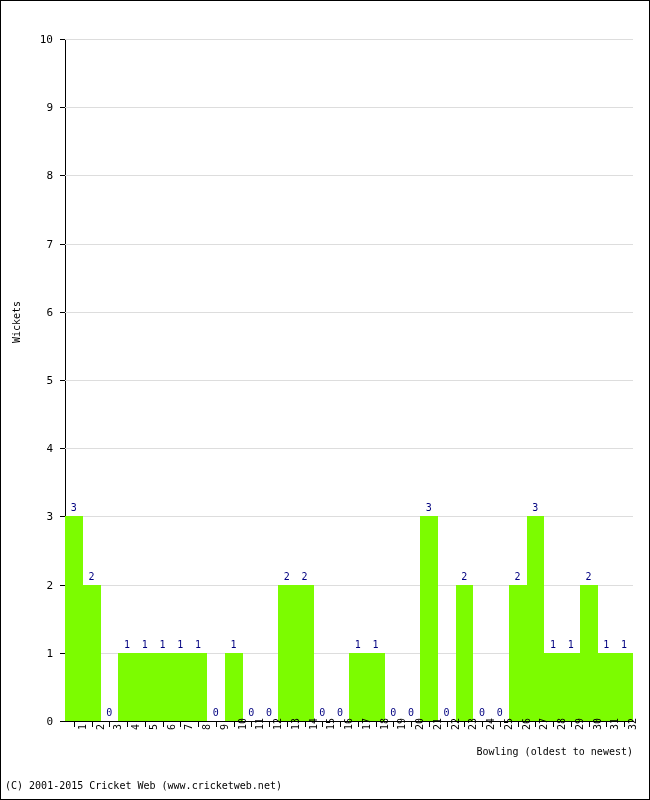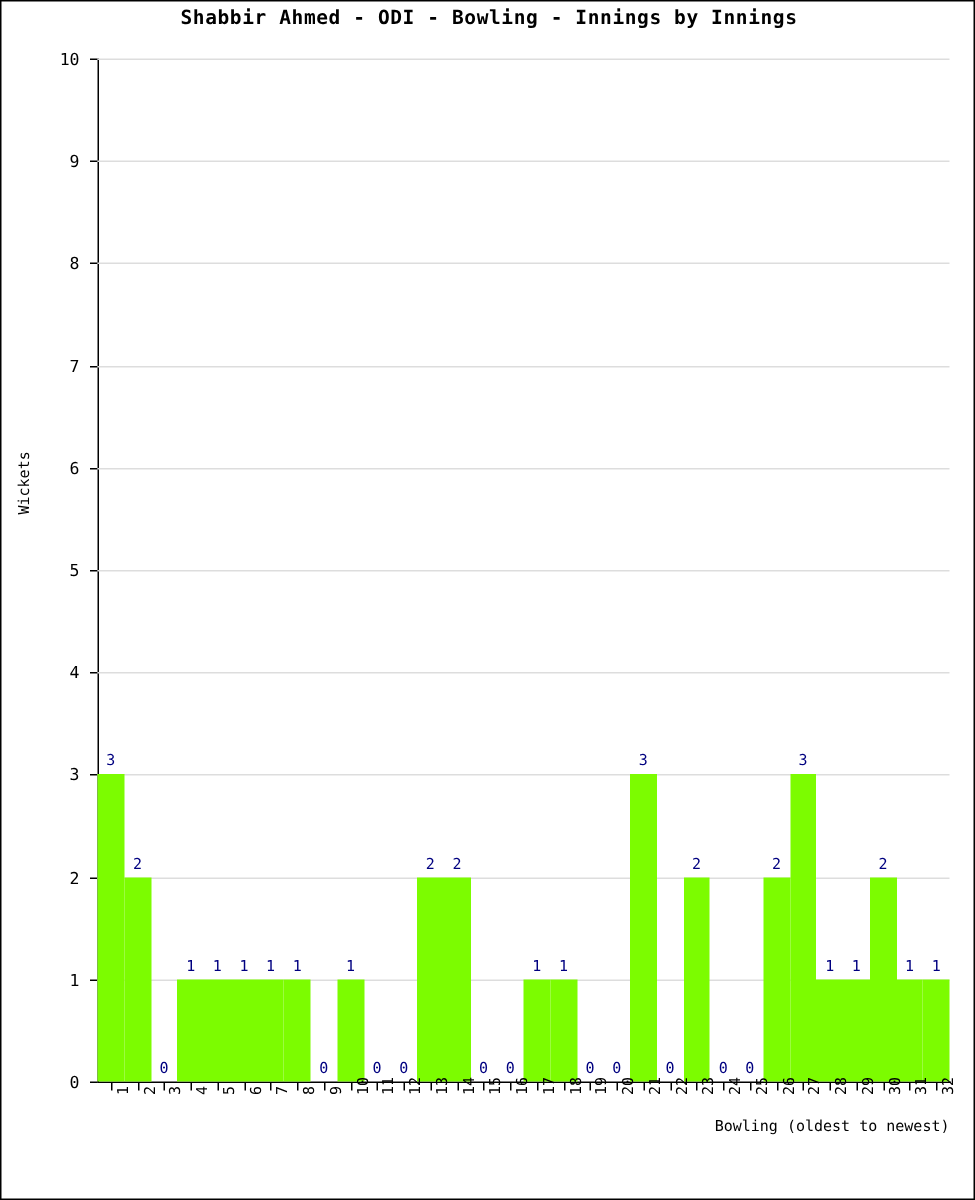--- a/index.html
+++ b/index.html
@@ -136,21 +136,20 @@
     font-size: 10px;
     color: #000000;
     white-space: nowrap;
   }
 </style>
 </head>
 <body>
 
 <div id="page">
 
-  <div id="chart-title">Shabbir Ahmed - ODI - Bowling - Innings by Innings</div>
 
   <div id="y-axis-title">Wickets</div>
 
   <div id="y-axis-ticks">
       <div class="y-tick-mark" style="top: 720px;"></div>
       <div class="y-tick-label" style="top: 715px;">0</div>
       <div class="y-tick-mark" style="top: 651.8px;"></div>
       <div class="y-tick-label" style="top: 646.8px;">1</div>
       <div class="y-tick-mark" style="top: 583.6px;"></div>
       <div class="y-tick-label" style="top: 578.6px;">2</div>
@@ -307,14 +306,15 @@
       <div class="x-tick-mark" style="left: 587.625px;"></div>
       <div class="x-tick-label" style="left: 591.625px;">30</div>
       <div class="x-tick-mark" style="left: 605.375px;"></div>
       <div class="x-tick-label" style="left: 609.375px;">31</div>
       <div class="x-tick-mark" style="left: 623.125px;"></div>
       <div class="x-tick-label" style="left: 627.125px;">32</div>
     </div>
 
   <div id="x-axis-title">Bowling (oldest to newest)</div>
 
+  <div id="footer-copyright">(C) 2001-2015 Cricket Web (www.cricketweb.net)</div>
 
 </div>
 
 </body></html>

